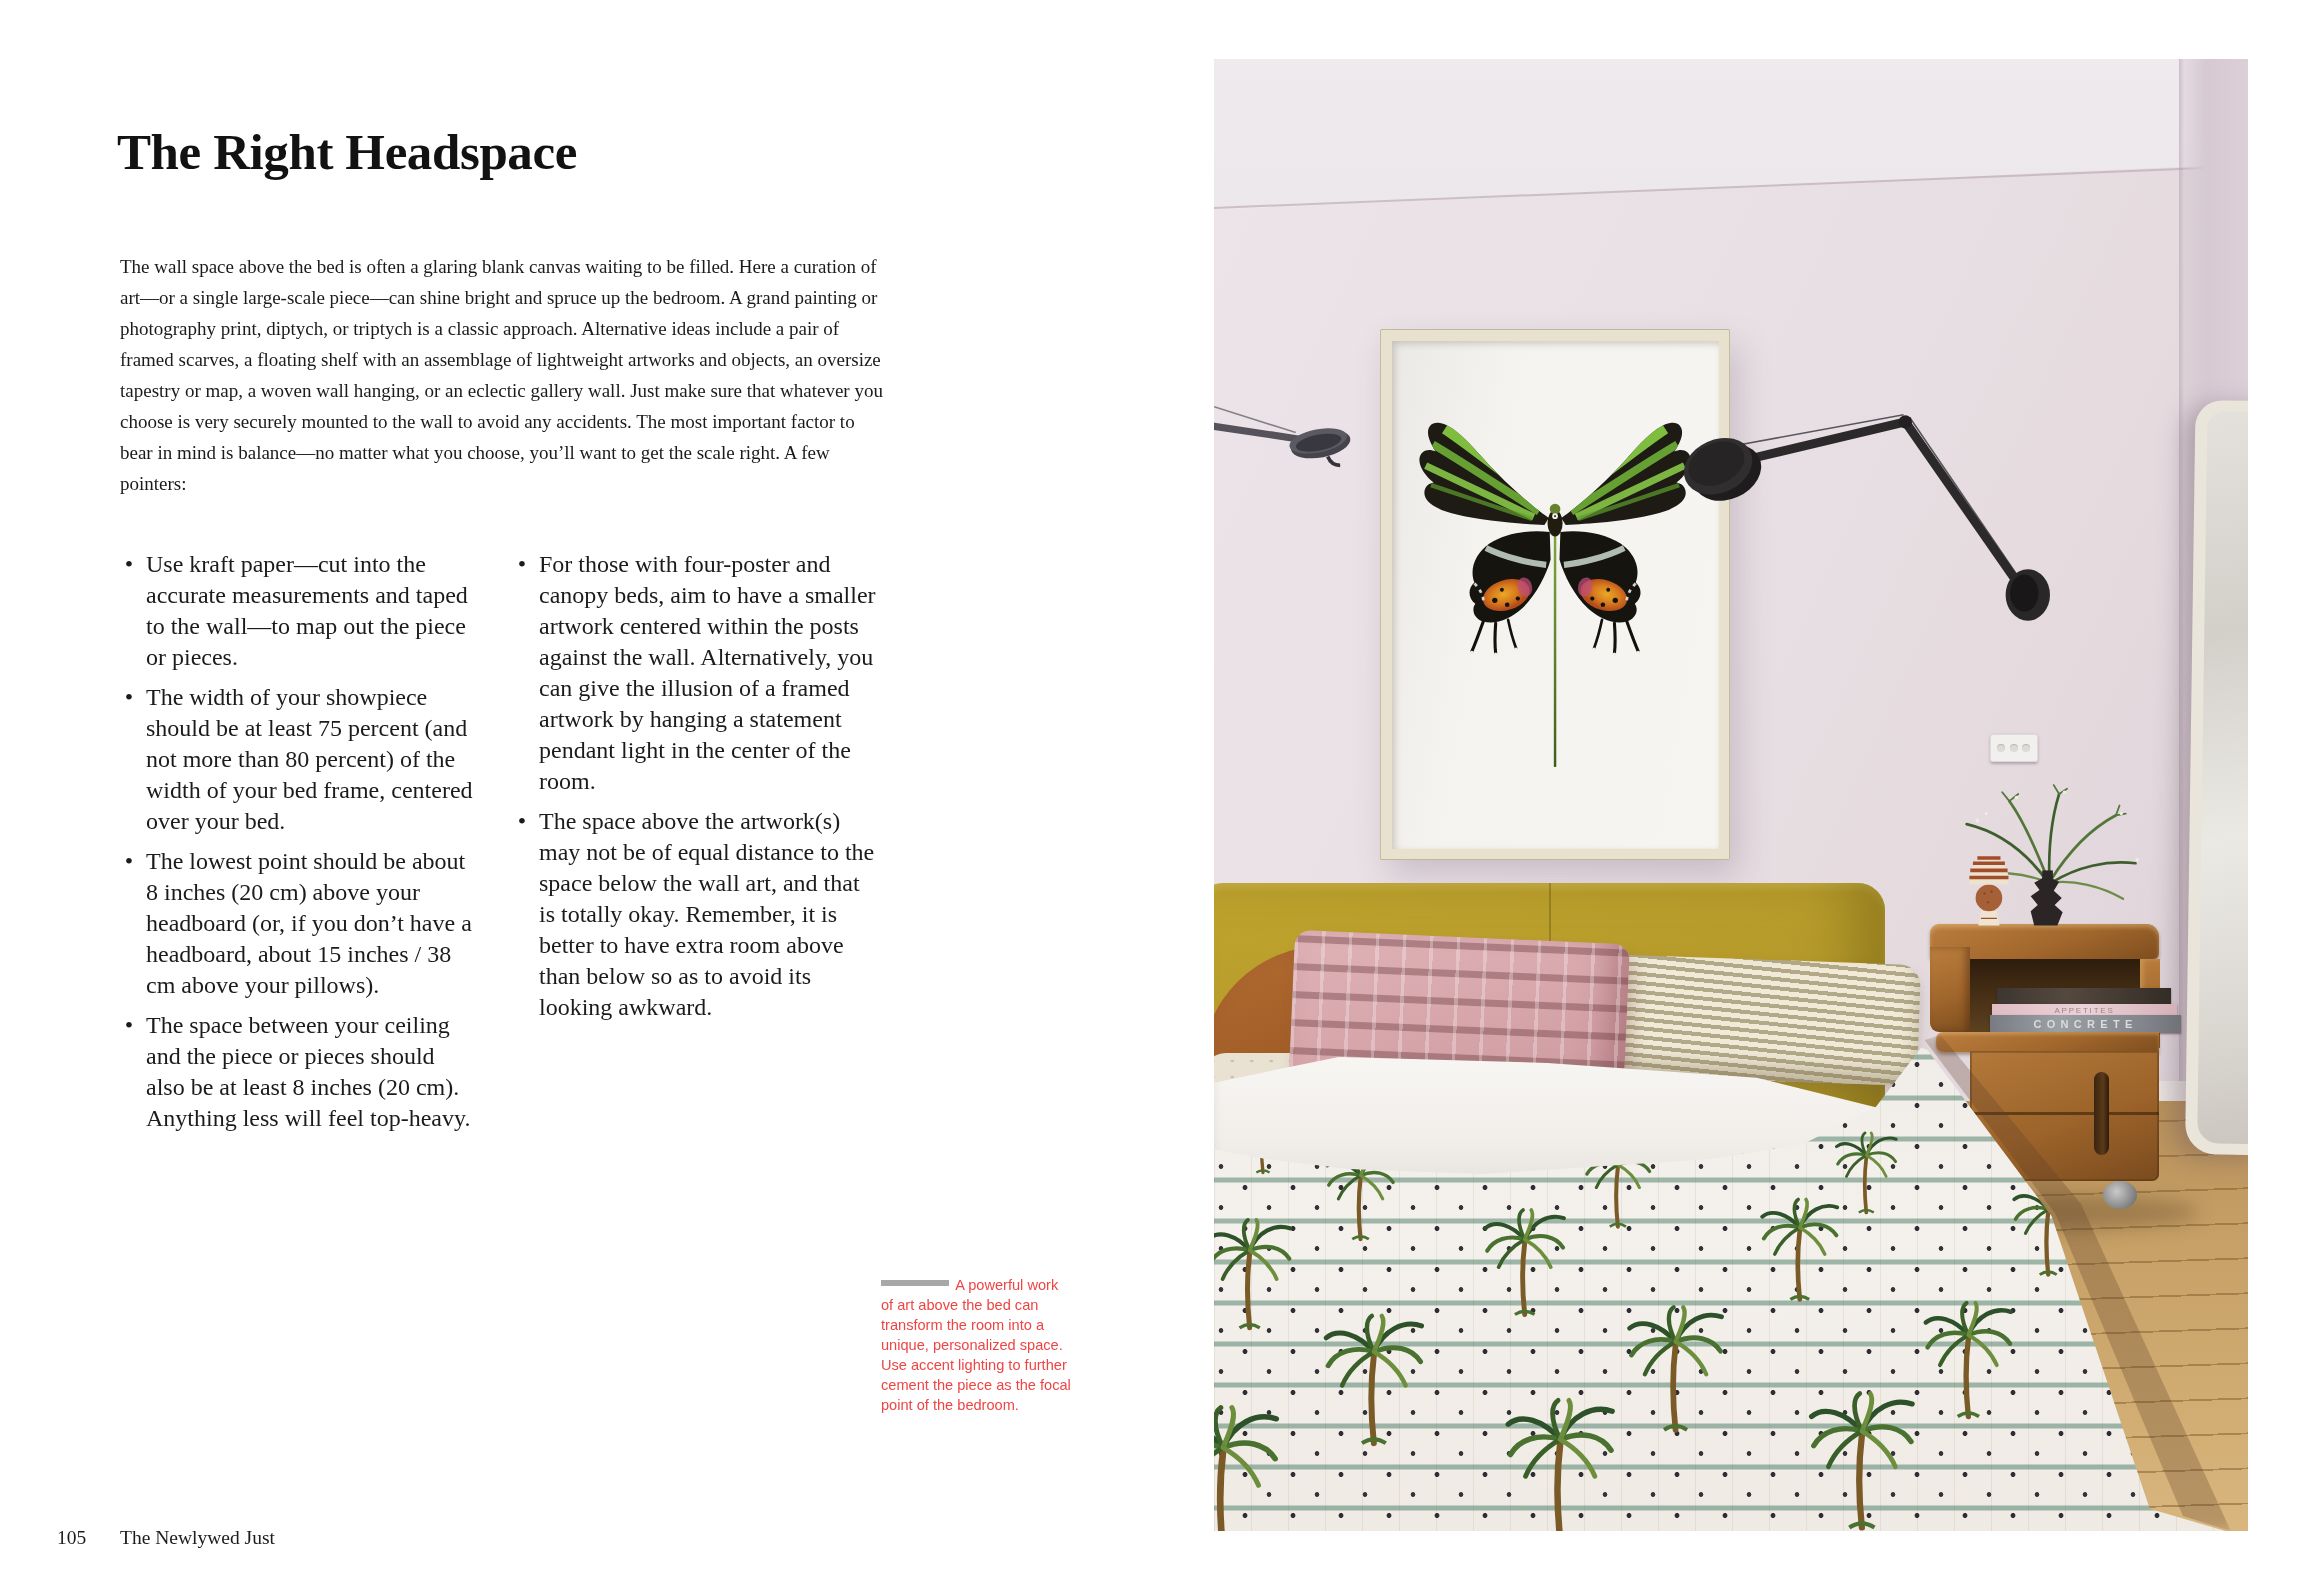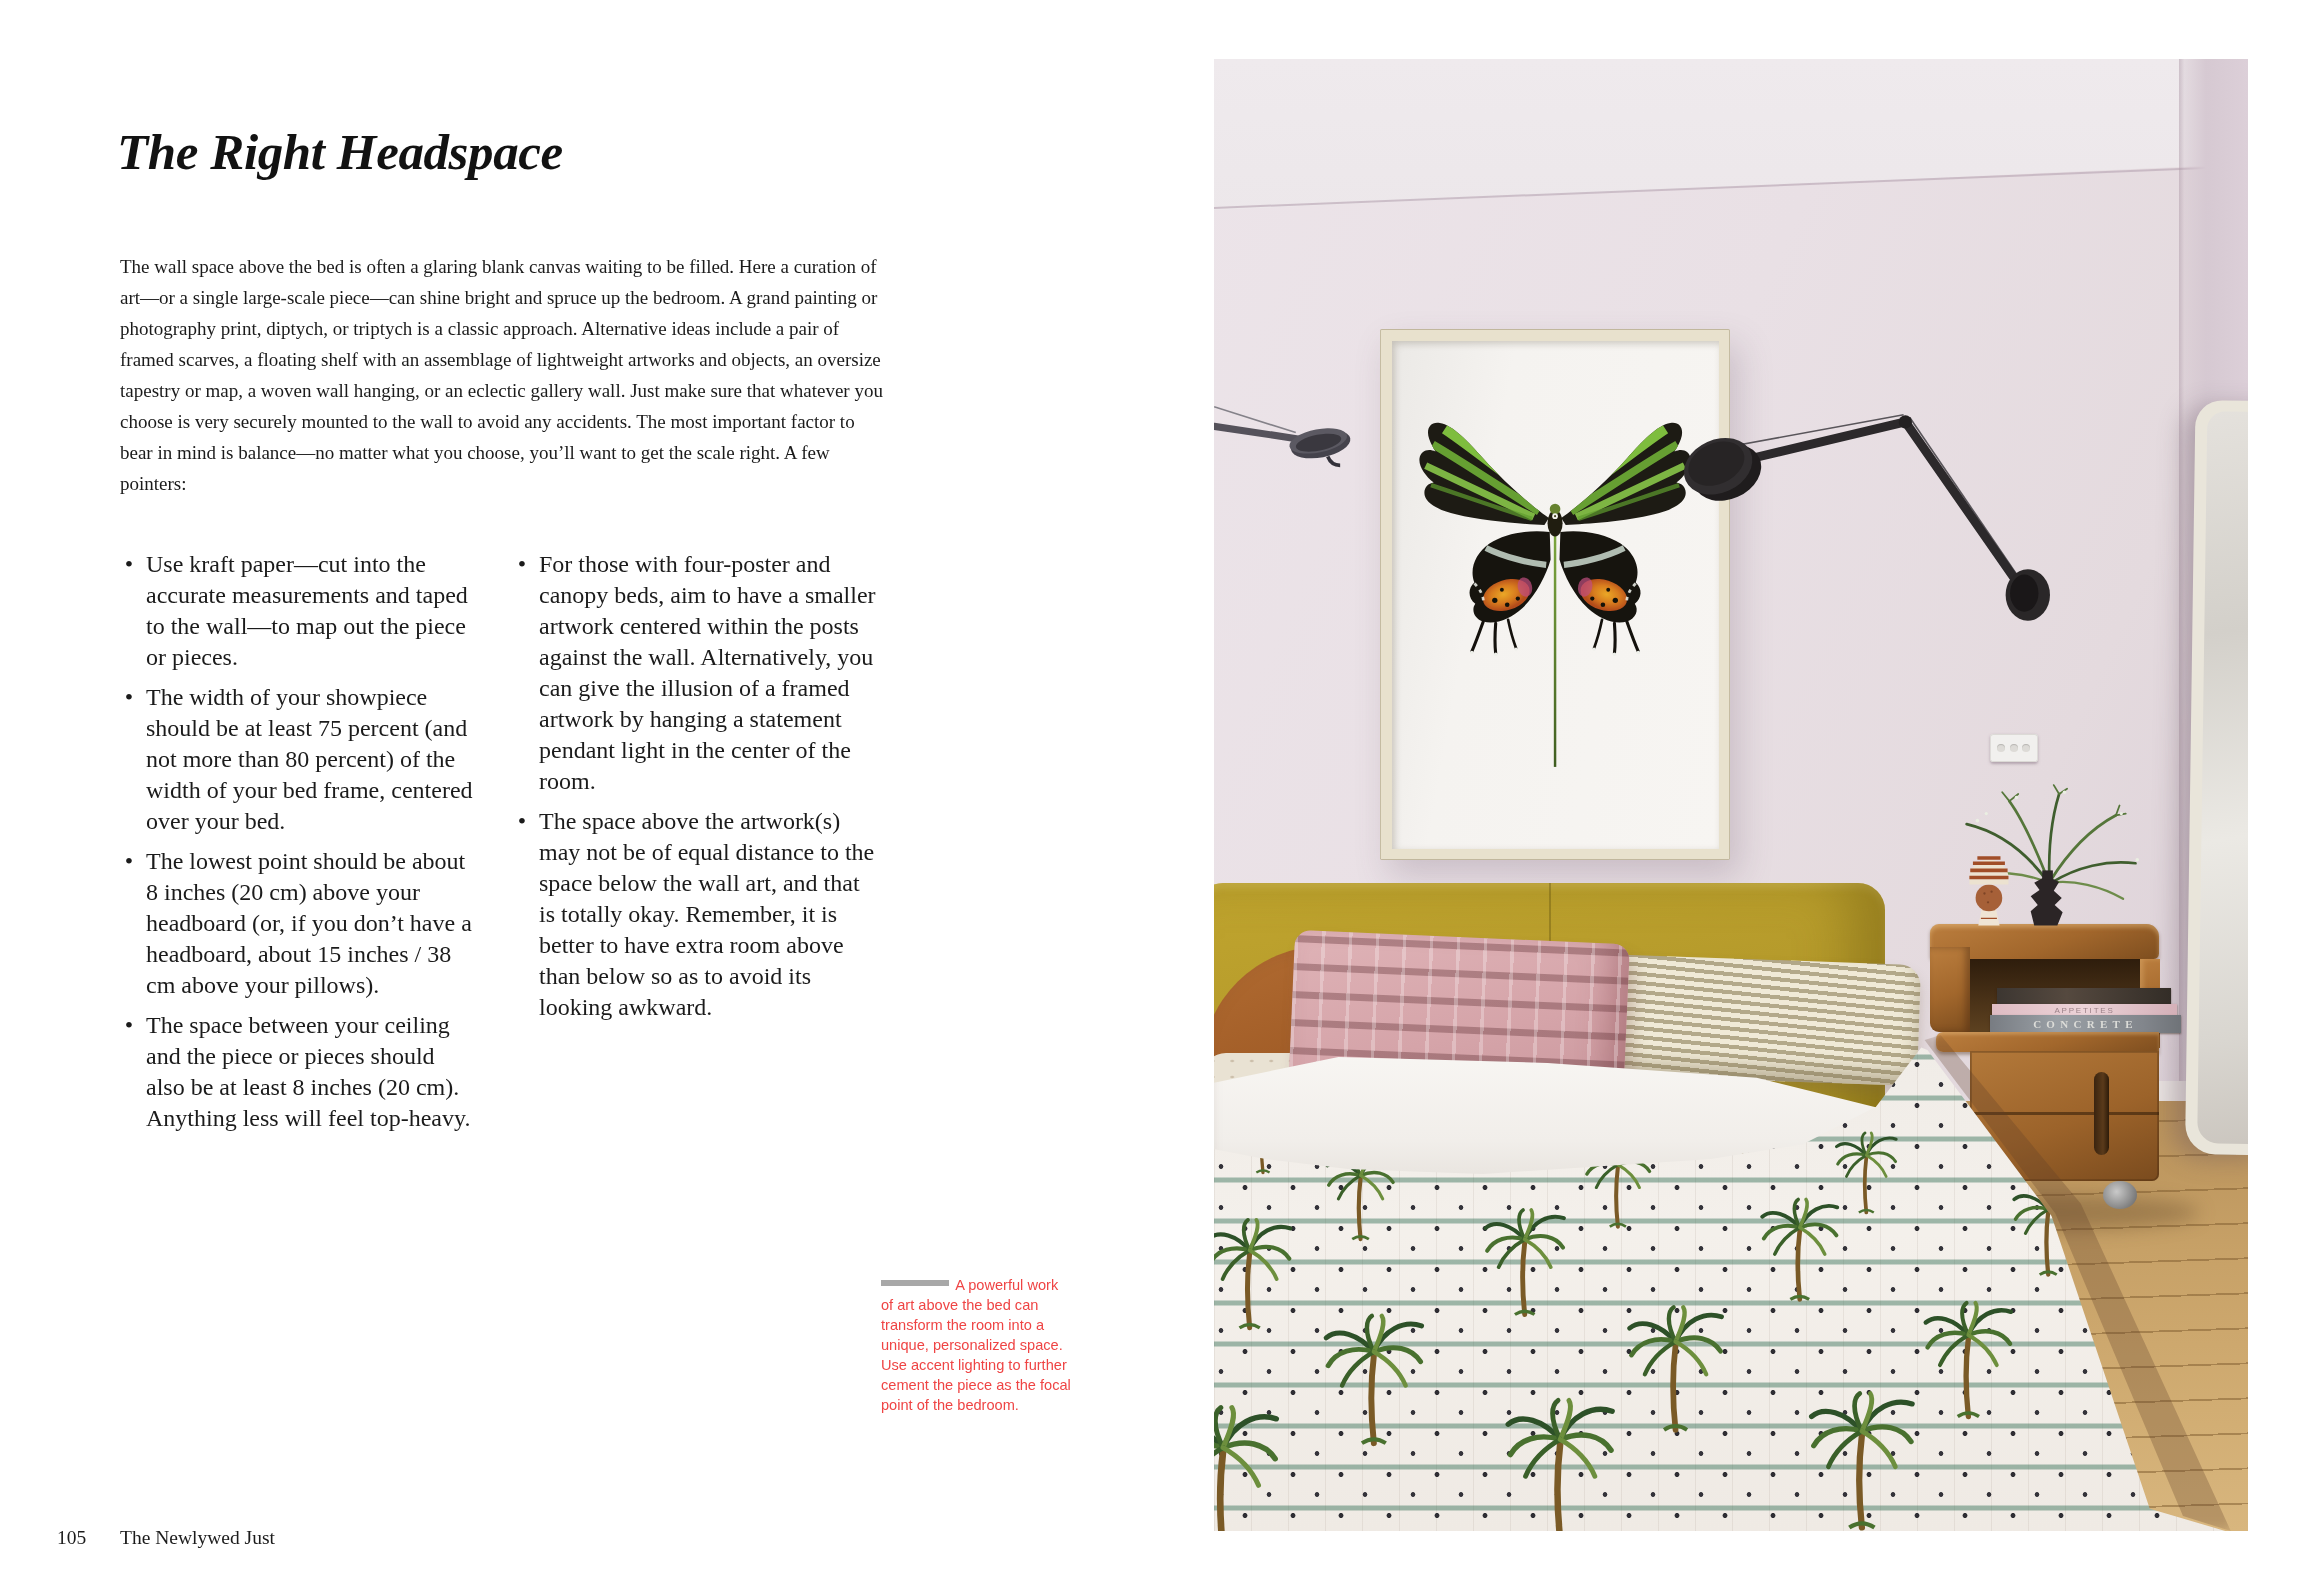--- a/index.html
+++ b/index.html
@@ -1,20 +1,20 @@
 <!DOCTYPE html>
 <html style="font-size:14px"><head>
 <meta charset="utf-8">
 <style>
   html,body{margin:0;padding:0;background:#ffffff;}
   .page{position:relative;width:2307px;height:1591px;background:#ffffff;overflow:hidden;
         font-family:"Liberation Serif", serif;color:#1b1b1b;}
   
   .title{position:absolute;left:117px;top:89px;font-family:"Liberation Serif",serif;
-         font-weight:bold;font-size:51px;letter-spacing:-0.4px;color:#121212;font-style:italic;}
+         font-weight:bold;font-size:51px;letter-spacing:-0.4px;color:#121212;}
   .intro{position:absolute;left:120px;top:232px;width:763px;font-size:19px;line-height:31px;}
   .bullets{position:absolute;top:547px;list-style:none;margin:2px;padding:0;font-size:24px;line-height:31px;}
   .bullets.left{left:120px;width:357px;}
   .bullets.right{left:513px;width:362px;}
   .bullets li{position:relative;padding-left:24px;margin:0 0 9px 0;}
   .bullets li::before{content:"•";position:absolute;left:2.7px;top:0;}
   .caption{position:absolute;left:881px;top:1260px;width:193px;
            font-family:"Liberation Sans",sans-serif;font-size:14.6px;line-height:20px;color:#ef4444;}
   .caption-rule{display:inline-block;width:68px;height:6.2px;background:#a8a8a8;margin-right:6.2px;vertical-align:3.5px;}
   .footer{position:absolute;left:0;top:1527px;width:1154px;font-size:19.5px;color:#1b1b1b;}
@@ -108,21 +108,21 @@
   .ns-cavity{left:46px;top:110px;width:174px;height:73px;
           background:linear-gradient(180deg,#2e1d0c 0%,#4b3318 60%,#5d4120 100%);}
   .ns-right{left:216px;top:110px;width:19.5px;height:89px;
           box-shadow:inset 3.5px 0 5.3px rgba(255,215,150,.25);}
   .book{box-shadow:0 0.9px 1.8px rgba(40,25,10,.5);margin-left:24px;}
   .book.b1{left:49px;top:139px;width:174px;height:18.6px;background:linear-gradient(90deg,#3c3631,#55493f 40%,#332d27);}
   .book.b2{left:44px;top:155px;width:185px;height:13.3px;background:linear-gradient(90deg,#dfbcc3,#ecd3d8 50%,#d4b0b8);
            font-family:"Liberation Sans",sans-serif;font-size:8px;letter-spacing:1.8px;color:#9b8188;
            text-align:center;line-height:13.3px;overflow:hidden;}
   .book.b3{left:42px;top:166px;width:191px;height:18px;background:linear-gradient(90deg,#787c82,#9aa0a6 35%,#82868c 80%,#6f7378);
-           font-family:Liberation Serif, serif;font-weight:bold;font-size:11px;letter-spacing:5.3px;
+           font-family:Liberation Sans, sans-serif;font-weight:bold;font-size:11px;letter-spacing:5.3px;
            color:#dcdcd8;text-align:center;line-height:18px;}
   .ns-mid{left:12.4px;top:183px;width:223px;height:19.5px;border-radius:7px 0 0 7px;
           box-shadow:inset 0 2.7px 3.5px rgba(255,220,160,.3), 0 2.7px 3.5px rgba(70,40,15,.4);}
   .ns-cab{left:46px;top:202px;width:189px;height:130px;border-radius:0 0 7px 7px;
           background:linear-gradient(160deg,#b3793a 0%,#9c632a 55%,#7a4b1e 100%);
           box-shadow:inset 0 0 0 1.8px rgba(60,35,12,.35);}
   .ns-div{left:46px;top:263px;width:189px;height:2.7px;background:rgba(45,26,8,.55);}
   .ns-slot{left:170px;top:223px;width:15px;height:83px;border-radius:8px;
            background:linear-gradient(90deg,#3a2410,#5a3a1a 60%,#2e1c0a);}
   .caster{border-radius:50%;background:radial-gradient(circle at 40% 38%,#c9c9c9,#8f8f8f 55%,#5f5f5f 100%);}

